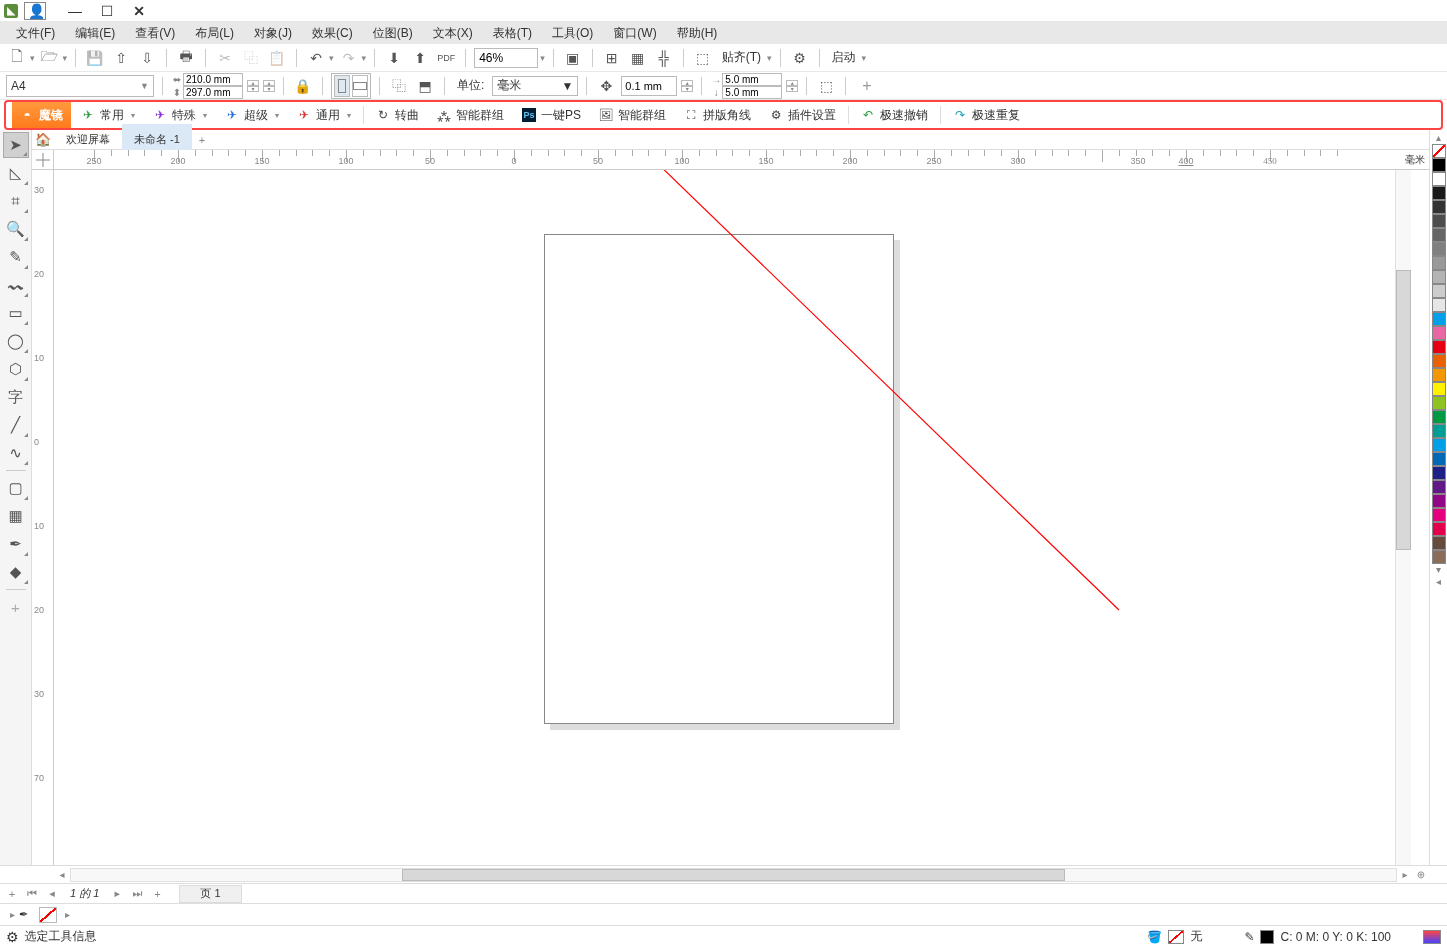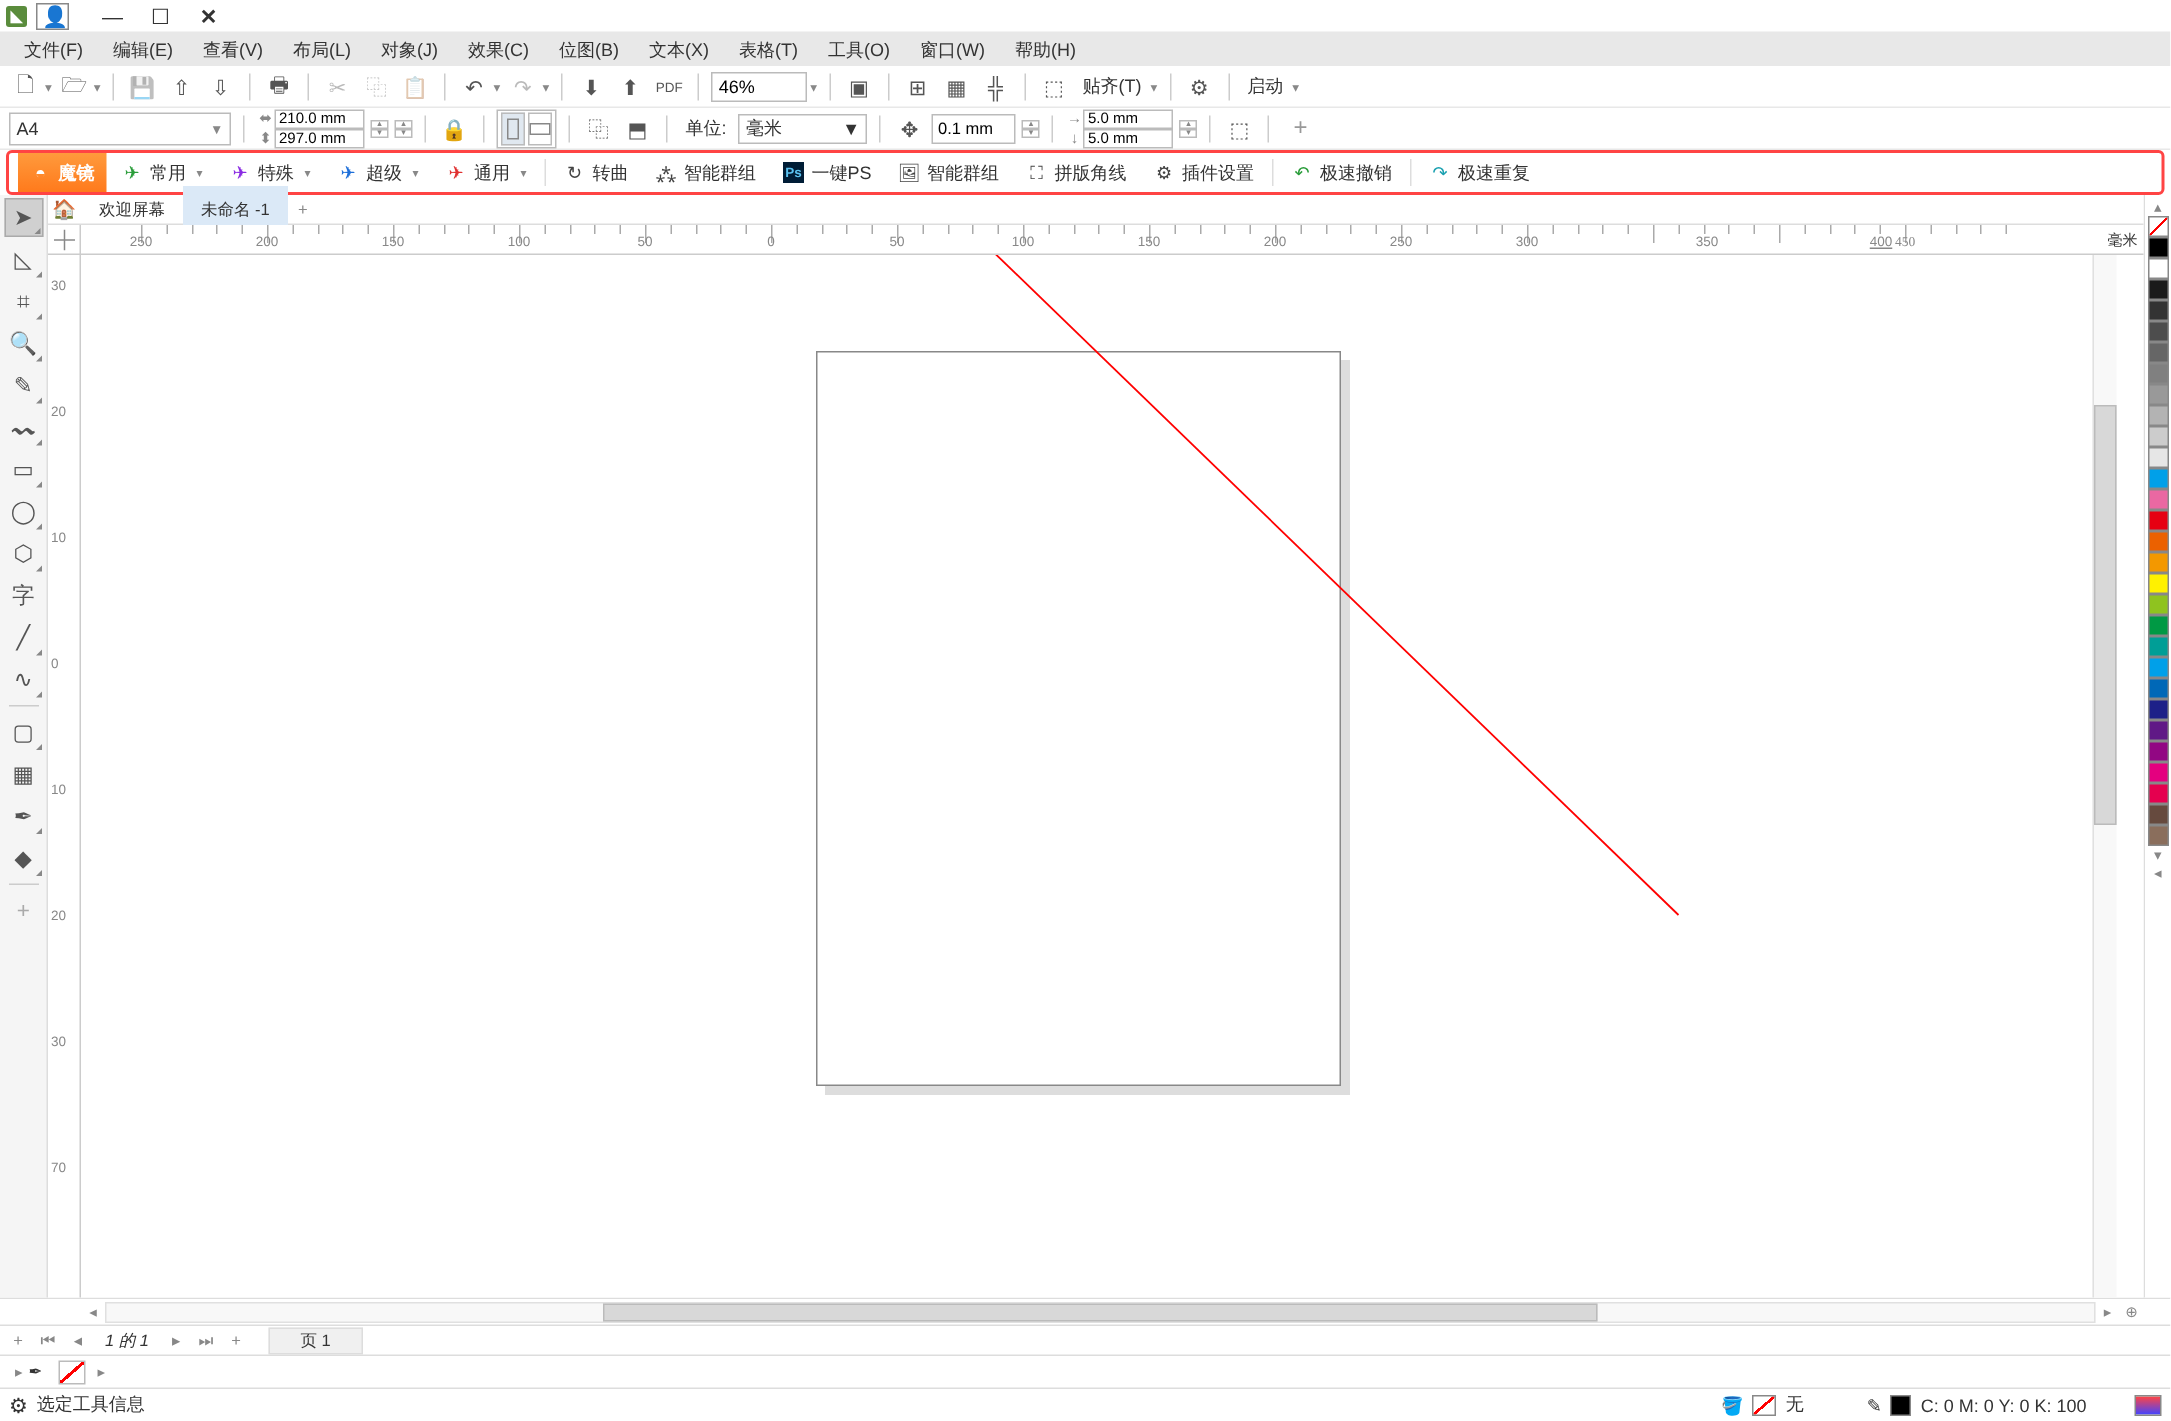--- a/index.html
+++ b/index.html
@@ -438,21 +438,21 @@
           <div class="tick" style="left: 997.6px;"></div>
           <div class="tick" style="left: 1014.4px;"></div>
           <div class="tick" style="left: 1031.2px;"></div>
           <div class="tick major" style="left: 1048px;"></div>
           <div class="lbl" style="left: 1048px; margin-left: 36px;">350</div>
           <div class="tick" style="left: 1064.8px;"></div>
           <div class="tick" style="left: 1081.6px;"></div>
           <div class="tick" style="left: 1098.4px;"></div>
           <div class="tick" style="left: 1115.2px;"></div>
           <div class="tick major" style="left: 1132px;"></div>
-          <div class="lbl" style="left: 1200px; text-decoration: underline;">400</div>
+          <div class="lbl" style="left: 1132px; text-decoration: underline;">400</div>
           <div class="tick" style="left: 1148.8px;"></div>
           <div class="tick" style="left: 1165.6px;"></div>
           <div class="tick" style="left: 1182.4px;"></div>
           <div class="tick" style="left: 1199.2px;"></div>
           <div class="tick major" style="left: 1216px;"></div>
           <div class="lbl" style="left: 1216px; font-family: Liberation Serif, serif;">450</div>
           <div class="tick" style="left: 1232.8px;"></div>
           <div class="tick" style="left: 1249.6px;"></div>
           <div class="tick" style="left: 1266.4px;"></div>
           <div class="tick" style="left: 1283.2px;"></div>

